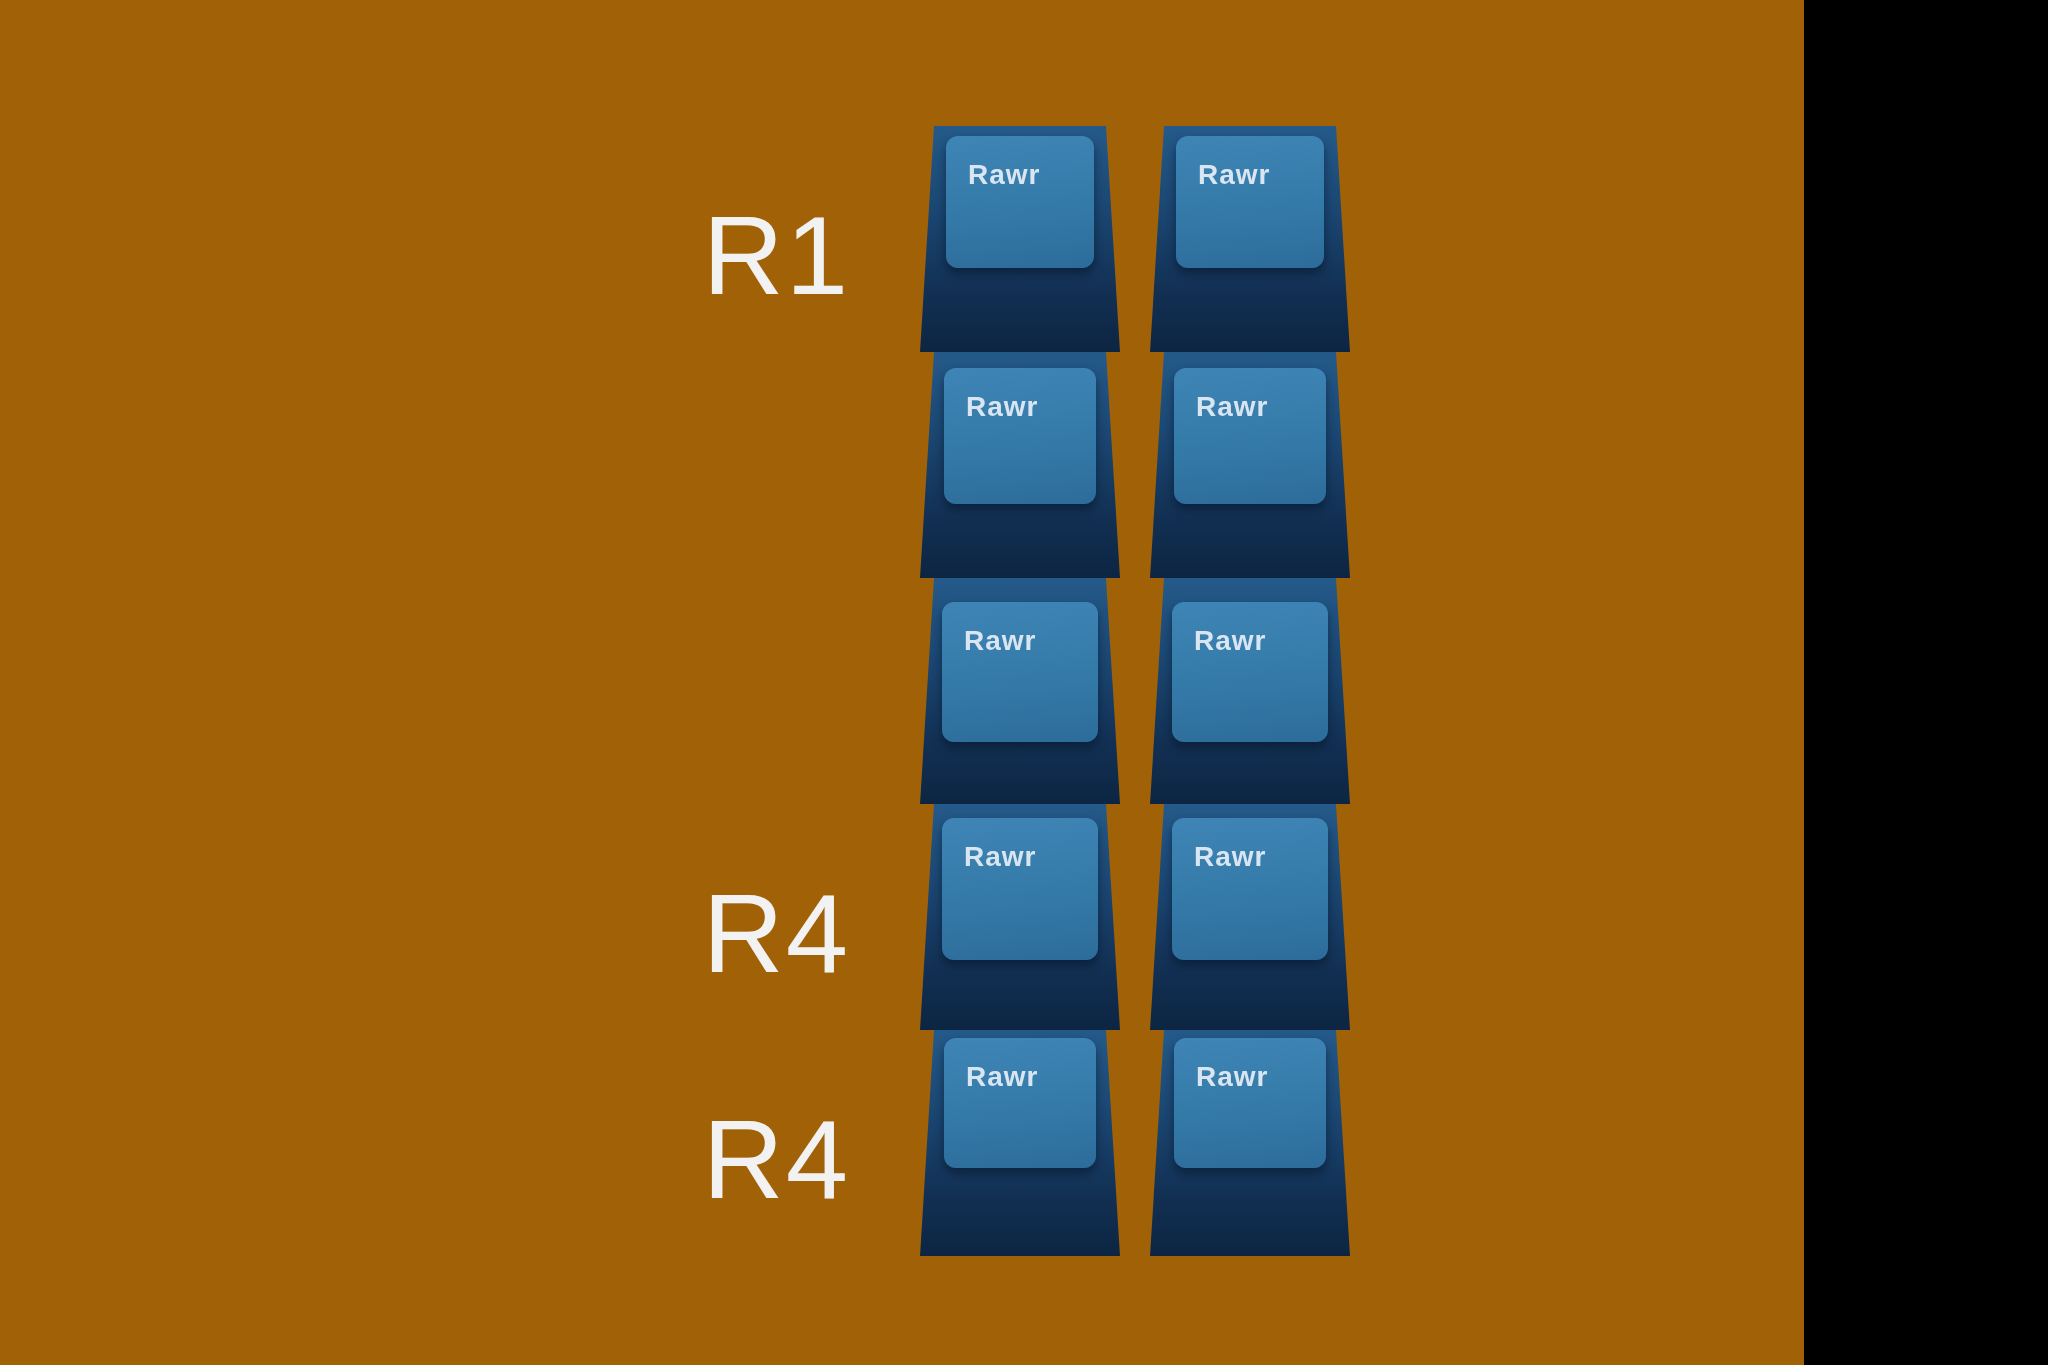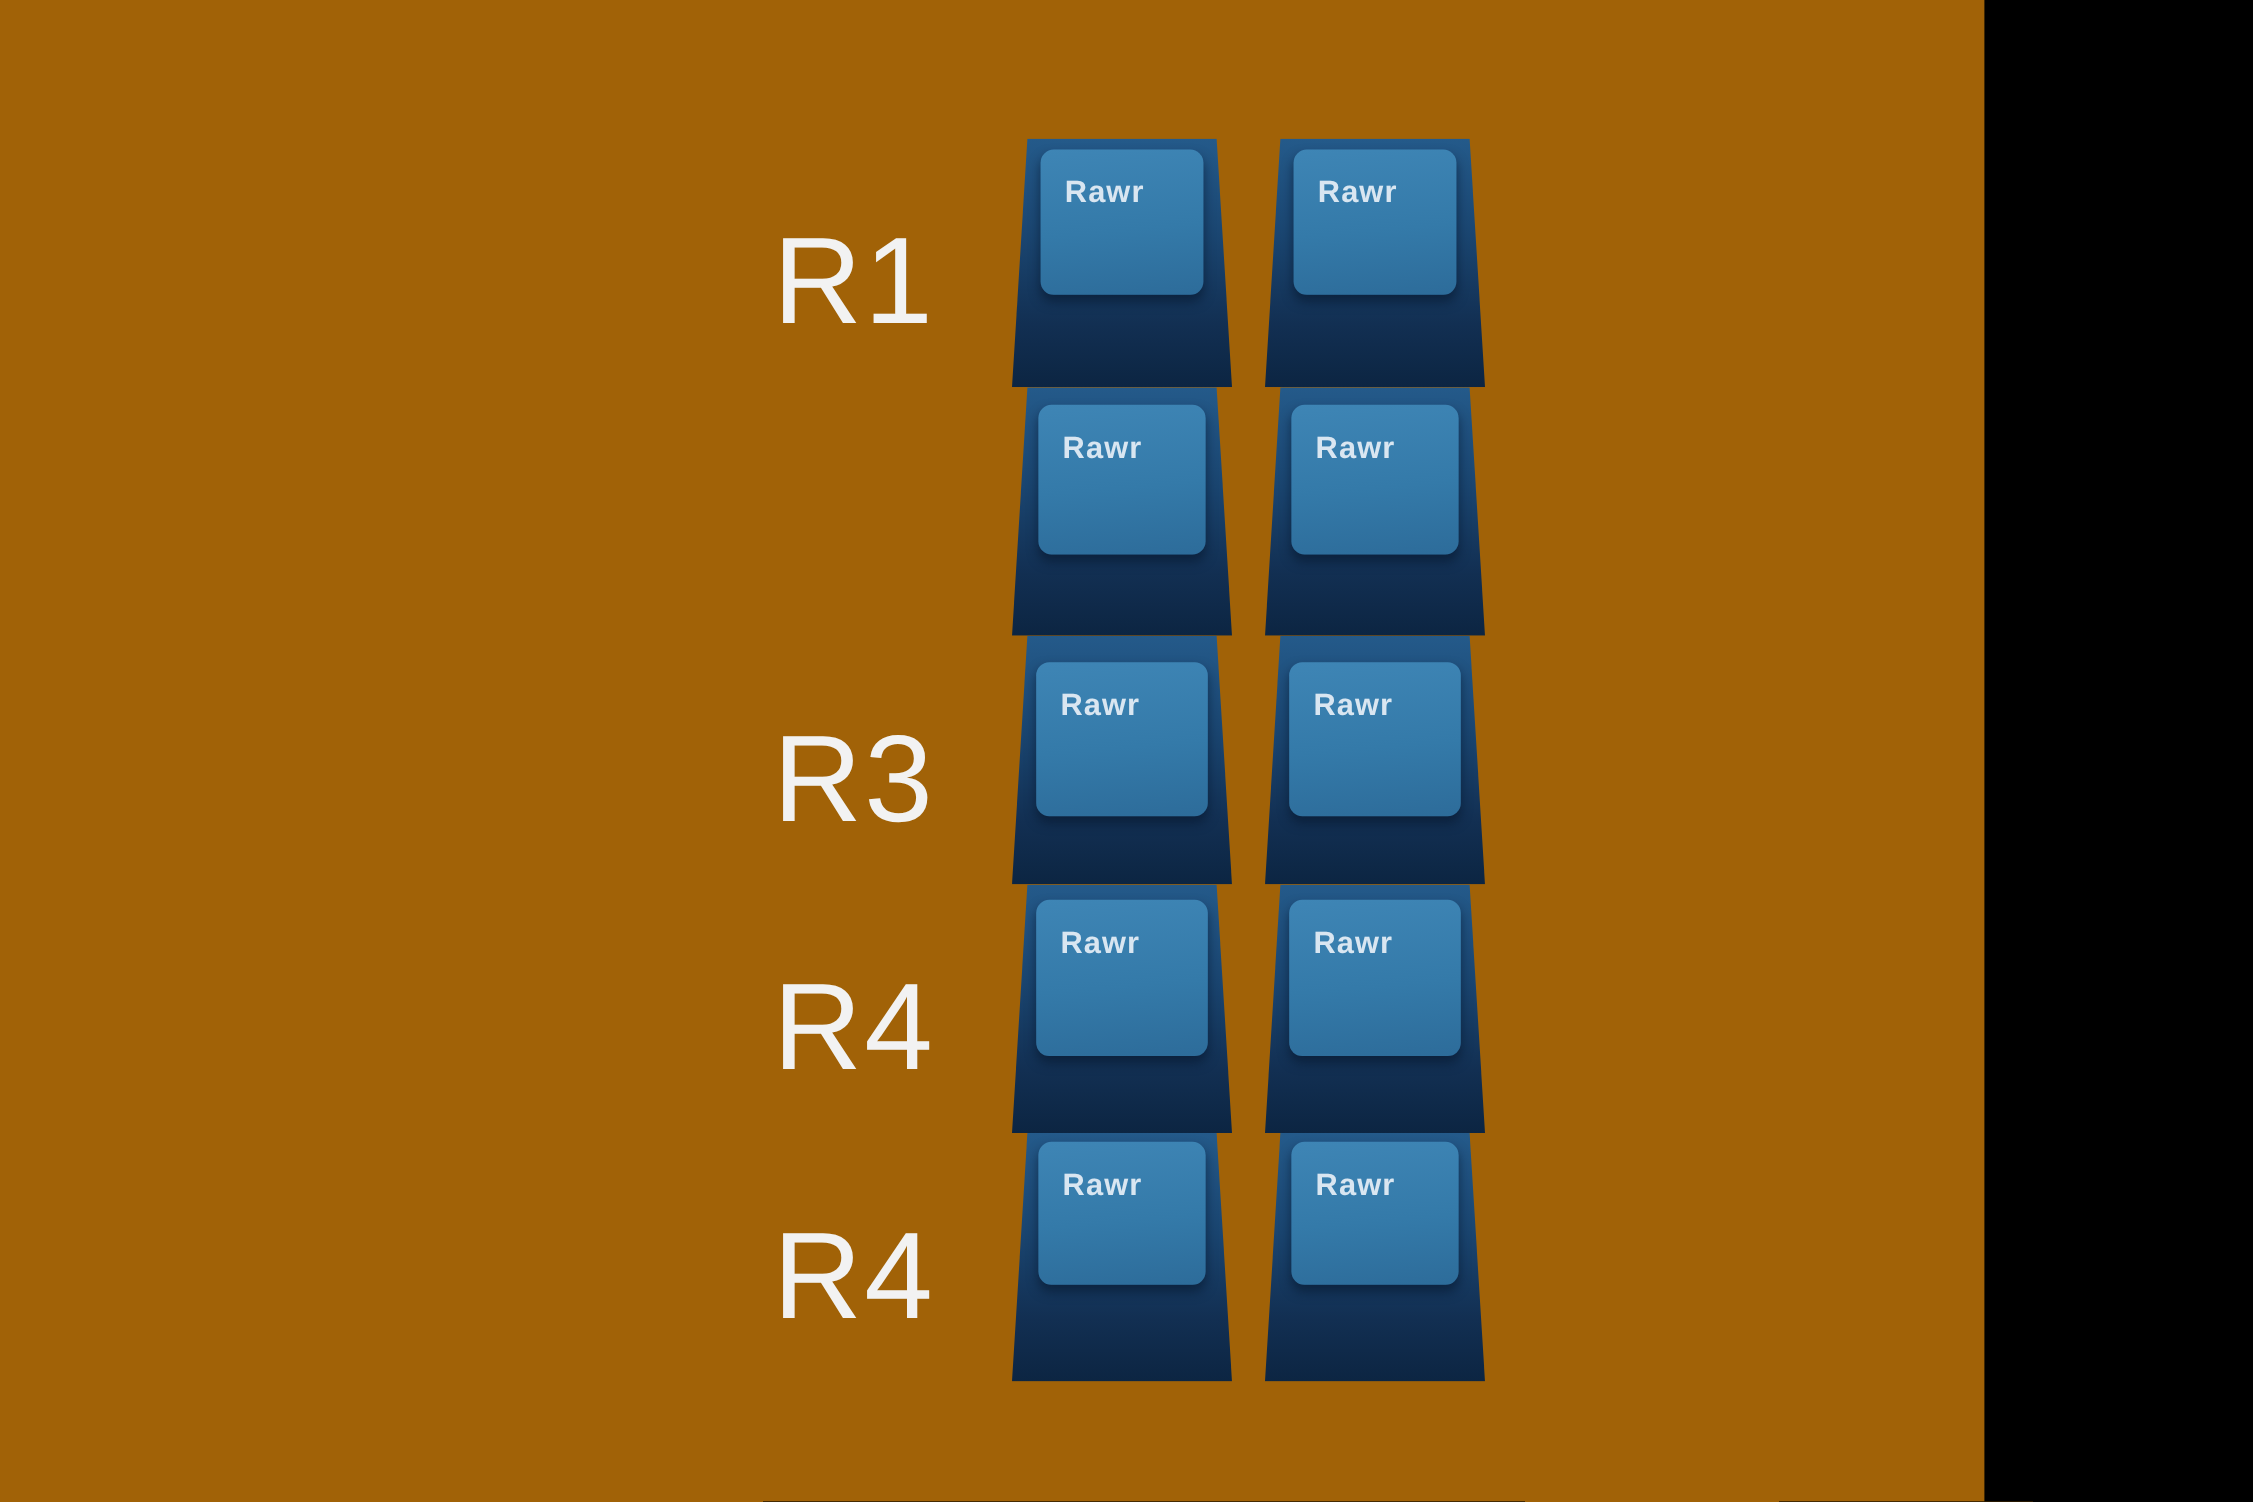--- a/index.html
+++ b/index.html
@@ -77,21 +77,20 @@
   .ly2 { top: 652px; }
   .ly3 { top: 878px; }
   .ly4 { top: 1104px; }
 </style>
 </head>
 <body>
 
 <div class="canvas">
 
   <div class="row-label ly0">R1</div>
-  <div class="row-label ly2">R3</div>
   <div class="row-label ly3">R4</div>
   <div class="row-label ly4">R4</div>
 
   <div class="key r0 c0 y0">
     <div class="face">
       <span class="legend">Rawr</span>
     </div>
   </div>
   <div class="key r0 c1 y0">
     <div class="face">

